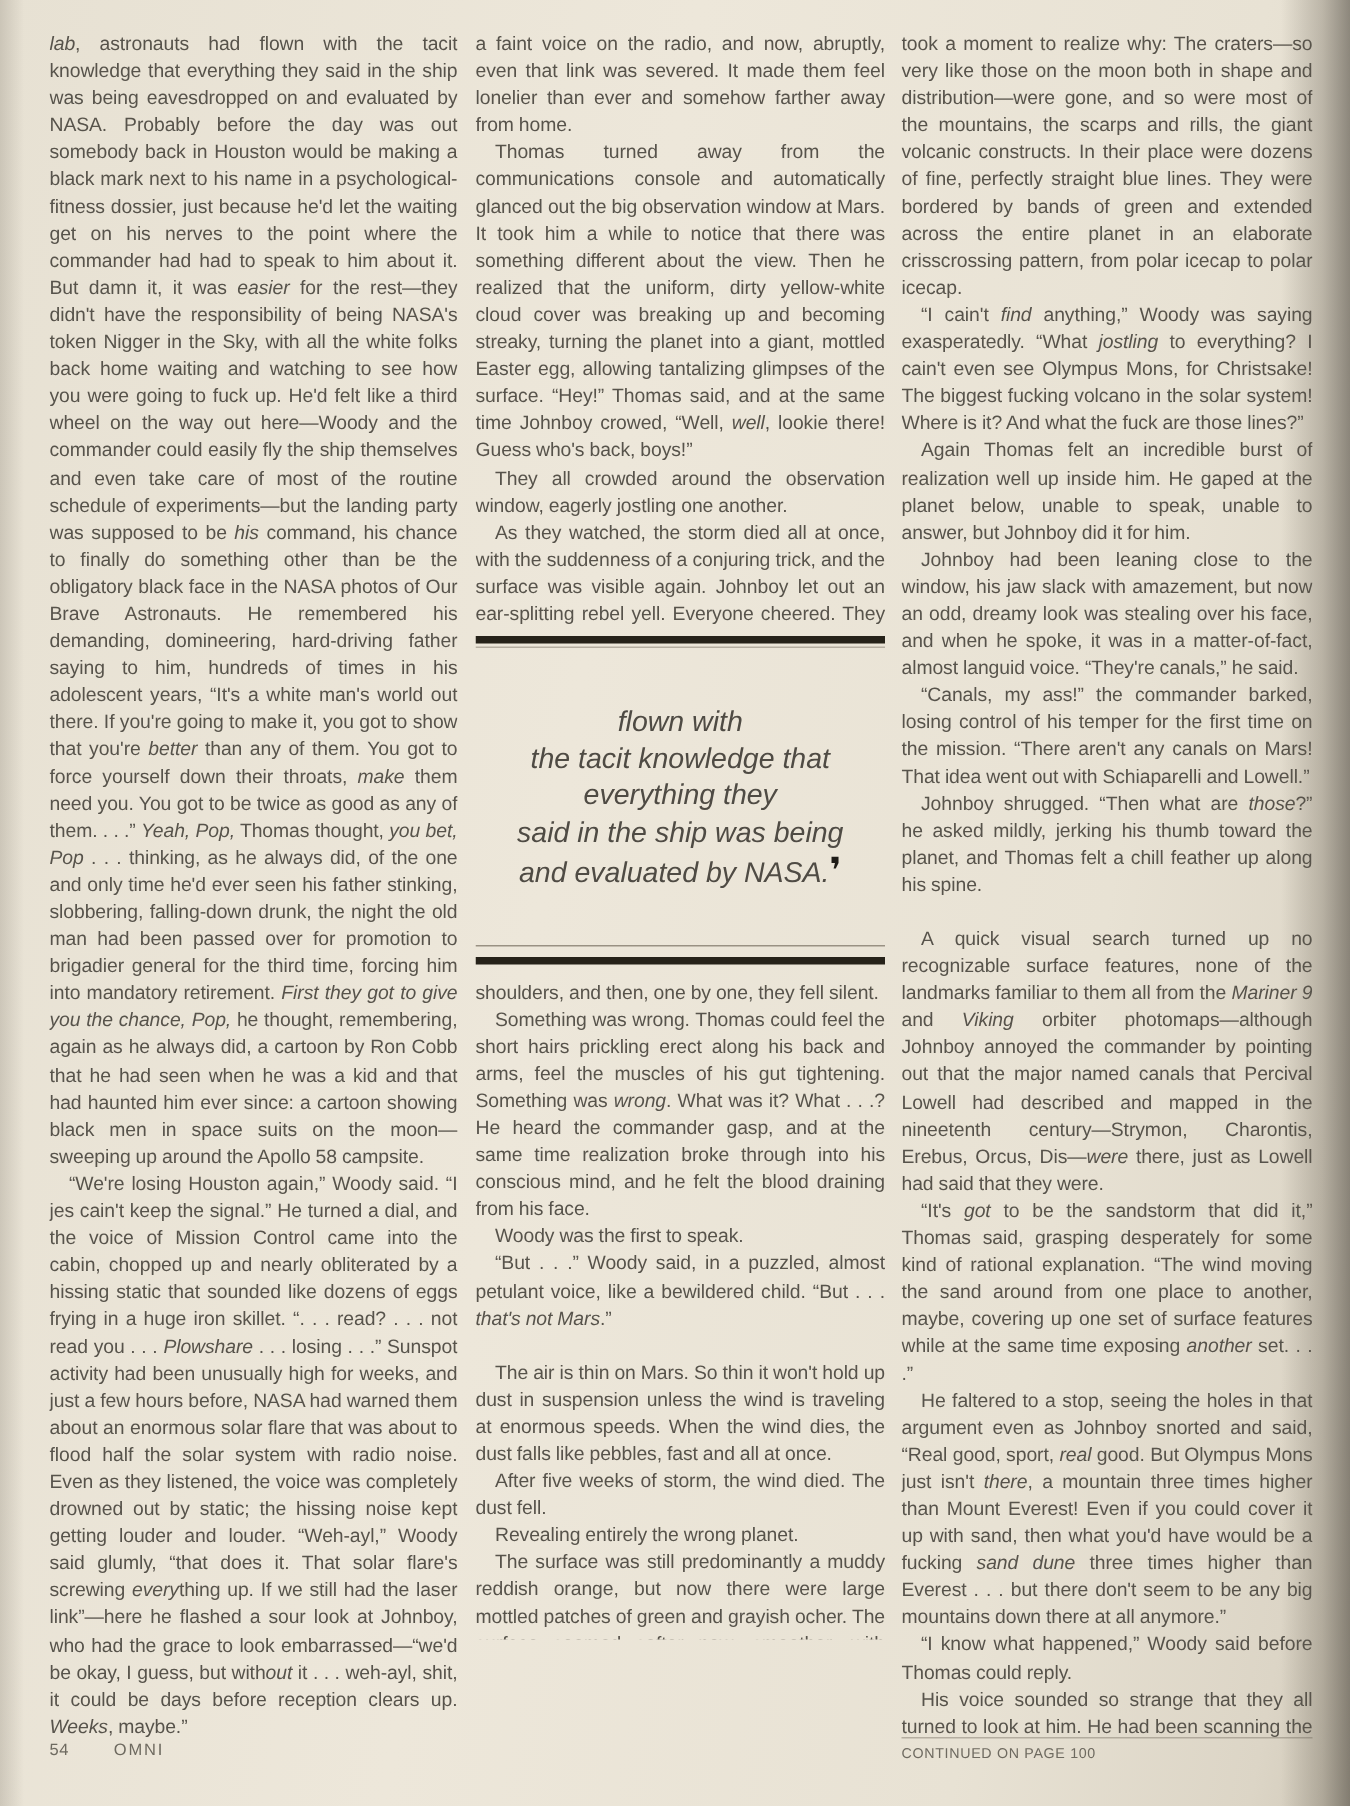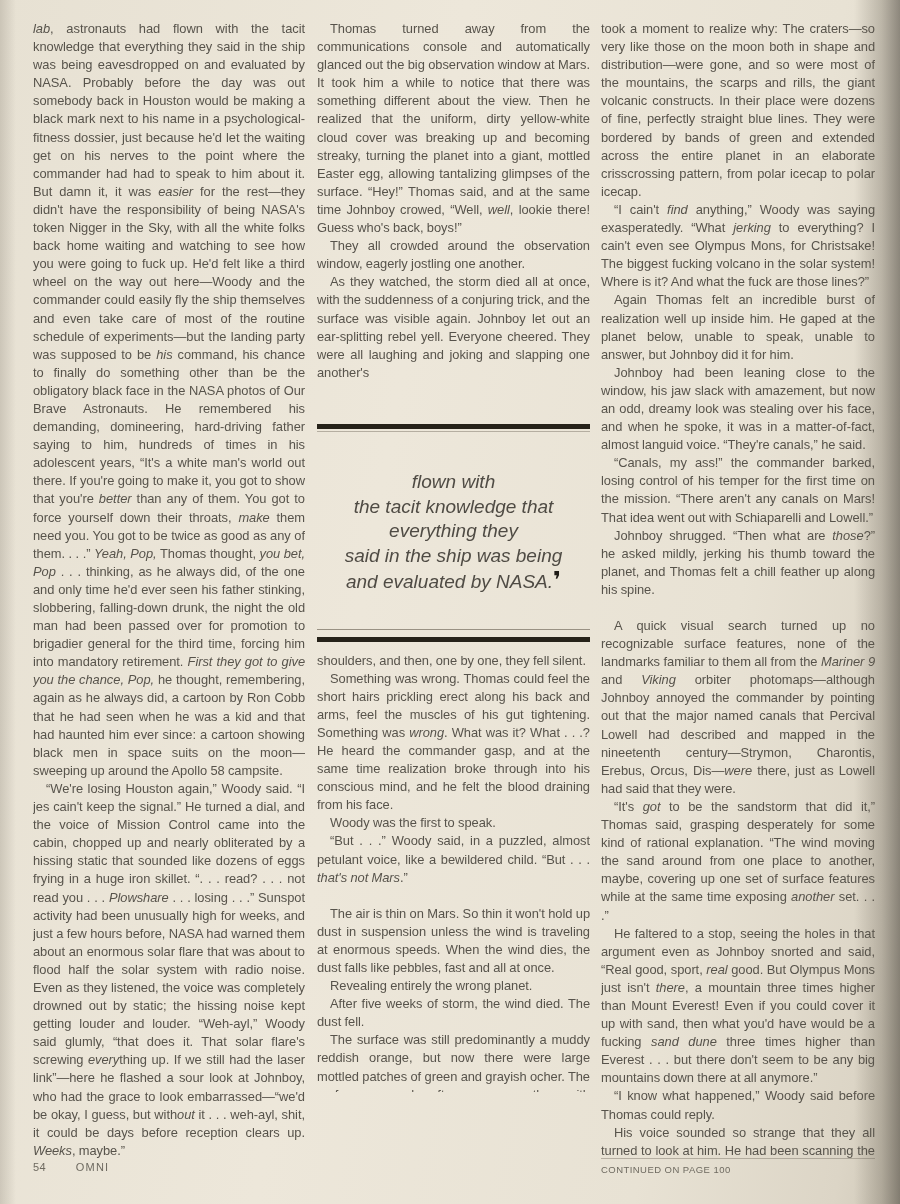--- a/index.html
+++ b/index.html
@@ -50,20 +50,21 @@
 <div class="page">
 
   <div class="col col1">
       <p><i>lab</i>, astronauts had flown with the tacit knowledge that everything they said in the ship was being eavesdropped on and evaluated by NASA. Probably before the day was out somebody back in Houston would be making a black mark next to his name in a psychological-fitness dossier, just because he'd let the waiting get on his nerves to the point where the commander had had to speak to him about it. But damn it, it was <i>easier</i> for the rest—they didn't have the responsibility of being NASA's token Nigger in the Sky, with all the white folks back home waiting and watching to see how you were going to fuck up. He'd felt like a third wheel on the way out here—Woody and the commander could easily fly the ship themselves and even take care of most of the routine schedule of experiments—but the landing party was supposed to be <i>his</i> command, his chance to finally do something other than be the obligatory black face in the NASA photos of Our Brave Astronauts. He remembered his demanding, domineering, hard-driving father saying to him, hundreds of times in his adolescent years, “It's a white man's world out there. If you're going to make it, you got to show that you're <i>better</i> than any of them. You got to force yourself down their throats, <i>make</i> them need you. You got to be twice as good as any of them. . . .” <i>Yeah, Pop,</i> Thomas thought, <i>you bet, Pop</i> . . . thinking, as he always did, of the one and only time he'd ever seen his father stinking, slobbering, falling-down drunk, the night the old man had been passed over for promotion to brigadier general for the third time, forcing him into mandatory retirement. <i>First they got to give you the chance, Pop,</i> he thought, remembering, again as he always did, a cartoon by Ron Cobb that he had seen when he was a kid and that had haunted him ever since: a cartoon showing black men in space suits on the moon—sweeping up around the Apollo 58 campsite.</p>
       <p class="indent">“We're losing Houston again,” Woody said. “I jes cain't keep the signal.” He turned a dial, and the voice of Mission Control came into the cabin, chopped up and nearly obliterated by a hissing static that sounded like dozens of eggs frying in a huge iron skillet. “. . . read? . . . not read you . . . <i>Plowshare</i> . . . losing . . .” Sunspot activity had been unusually high for weeks, and just a few hours before, NASA had warned them about an enormous solar flare that was about to flood half the solar system with radio noise. Even as they listened, the voice was completely drowned out by static; the hissing noise kept getting louder and louder. “Weh-ayl,” Woody said glumly, “that does it. That solar flare's screwing <i>every</i>thing up. If we still had the laser link”—here he flashed a sour look at Johnboy, who had the grace to look embarrassed—“we'd be okay, I guess, but with<i>out</i> it . . . weh-ayl, shit, it could be days before reception clears up. <i>Weeks</i>, maybe.”</p>
       <p class="indent">Irritably, Woody flipped a switch, and the hissing static noise stopped. All four men were silent for a moment, feeling their suddenly increased isolation. For months, their only remaining contact with Earth had been</p>
     </div>
 
   <div class="col col2">
     <div class="col2-top">
+        <p>a faint voice on the radio, and now, abruptly, even that link was severed. It made them feel lonelier than ever and somehow farther away from home.</p>
         <p class="indent">Thomas turned away from the communications console and automatically glanced out the big observation window at Mars. It took him a while to notice that there was something different about the view. Then he realized that the uniform, dirty yellow-white cloud cover was breaking up and becoming streaky, turning the planet into a giant, mottled Easter egg, allowing tantalizing glimpses of the surface. “Hey!” Thomas said, and at the same time Johnboy crowed, “Well, <i>well</i>, lookie there! Guess who's back, boys!”</p>
         <p class="indent">They all crowded around the observation window, eagerly jostling one another.</p>
         <p class="indent">As they watched, the storm died all at once, with the suddenness of a conjuring trick, and the surface was visible again. Johnboy let out an ear-splitting rebel yell. Everyone cheered. They were all laughing and joking and slapping one another's</p>
       </div>
 
     <div class="pq">
       <div class="pq-rule-top"></div>
       <div class="pq-rule-top-thin"></div>
       <div class="pq-lines">
           <div>flown with</div>
@@ -75,29 +76,29 @@
       <div class="pq-rule-bot-thin"></div>
       <div class="pq-rule-bot-thick"></div>
     </div>
 
     <div class="col2-bottom">
         <p>shoulders, and then, one by one, they fell silent.</p>
         <p class="indent">Something was wrong. Thomas could feel the short hairs prickling erect along his back and arms, feel the muscles of his gut tightening. Something was <i>wrong</i>. What was it? What . . .? He heard the commander gasp, and at the same time realization broke through into his conscious mind, and he felt the blood draining from his face.</p>
         <p class="indent">Woody was the first to speak.</p>
         <p class="indent">“But . . .” Woody said, in a puzzled, almost petulant voice, like a bewildered child. “But . . . <i>that's not Mars</i>.”</p>
         <p class="indent gap">The air is thin on Mars. So thin it won't hold up dust in suspension unless the wind is traveling at enormous speeds. When the wind dies, the dust falls like pebbles, fast and all at once.</p>
+        <p class="indent">After five weeks of storm, the wind died. The dust fell.</p>
         <p class="indent">Revealing entirely the wrong planet.</p>
-        <p class="indent">After five weeks of storm, the wind died. The dust fell.</p>
         <p class="indent">The surface was still predominantly a muddy reddish orange, but now there were large mottled patches of green and grayish ocher. The surface seemed softer now, smoother, with much less rugged relief. It</p>
       </div>
   </div>
 
   <div class="col col3">
       <p>took a moment to realize why: The craters—so very like those on the moon both in shape and distribution—were gone, and so were most of the mountains, the scarps and rills, the giant volcanic constructs. In their place were dozens of fine, perfectly straight blue lines. They were bordered by bands of green and extended across the entire planet in an elaborate crisscrossing pattern, from polar icecap to polar icecap.</p>
-      <p class="indent">“I cain't <i>find</i> anything,” Woody was saying exasperatedly. “What <i>jerking</i> to everything? I cain't even see Olympus Mons, for Christsake! The biggest fucking volcano in the solar system! Where is it? And what the fuck are those lines?”</p>
+      <p class="indent">“I cain't <i>find</i> anything,” Woody was saying exasperatedly. “What <i>jostling</i> to everything? I cain't even see Olympus Mons, for Christsake! The biggest fucking volcano in the solar system! Where is it? And what the fuck are those lines?”</p>
       <p class="indent">Again Thomas felt an incredible burst of realization well up inside him. He gaped at the planet below, unable to speak, unable to answer, but Johnboy did it for him.</p>
       <p class="indent">Johnboy had been leaning close to the window, his jaw slack with amazement, but now an odd, dreamy look was stealing over his face, and when he spoke, it was in a matter-of-fact, almost languid voice. “They're canals,” he said.</p>
       <p class="indent">“Canals, my ass!” the commander barked, losing control of his temper for the first time on the mission. “There aren't any canals on Mars! That idea went out with Schiaparelli and Lowell.”</p>
       <p class="indent">Johnboy shrugged. “Then what are <i>those</i>?” he asked mildly, jerking his thumb toward the planet, and Thomas felt a chill feather up along his spine.</p>
       <p class="indent gap">A quick visual search turned up no recognizable surface features, none of the landmarks familiar to them all from the <i>Mariner 9</i> and <i>Viking</i> orbiter photomaps—although Johnboy annoyed the commander by pointing out that the major named canals that Percival Lowell had described and mapped in the nineetenth century—Strymon, Charontis, Erebus, Orcus, Dis—<i>were</i> there, just as Lowell had said that they were.</p>
       <p class="indent">“It's <i>got</i> to be the sandstorm that did it,” Thomas said, grasping desperately for some kind of rational explanation. “The wind moving the sand around from one place to another, maybe, covering up one set of surface features while at the same time exposing <i>another</i> set. . . .”</p>
       <p class="indent">He faltered to a stop, seeing the holes in that argument even as Johnboy snorted and said, “Real good, sport, <i>real</i> good. But Olympus Mons just isn't <i>there</i>, a mountain three times higher than Mount Everest! Even if you could cover it up with sand, then what you'd have would be a fucking <i>sand dune</i> three times higher than Everest . . . but there don't seem to be any big mountains down there at all anymore.”</p>
       <p class="indent">“I know what happened,” Woody said before Thomas could reply.</p>
       <p class="indent">His voice sounded so strange that they all turned to look at him. He had been scanning the surface with the small optical telescope for the Mars-Sat experiments, but now he was leaning on the telescope mounting and staring at them instead. His eyes were feverish and unfocused and bright and</p>
     </div>

